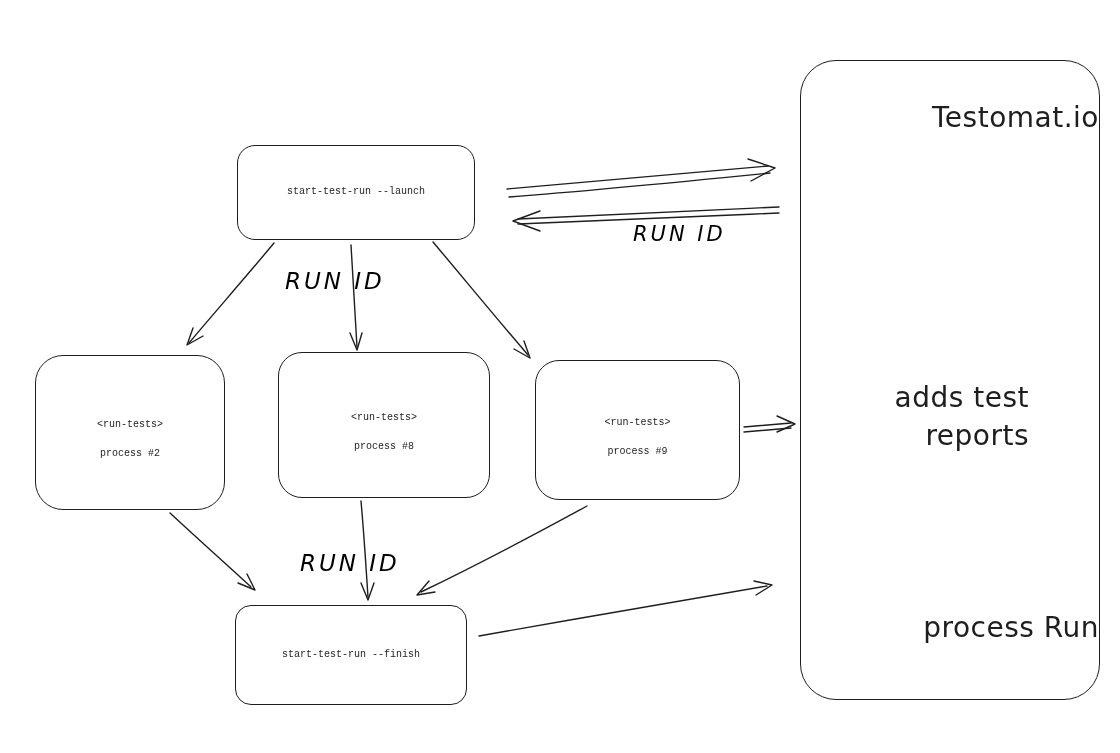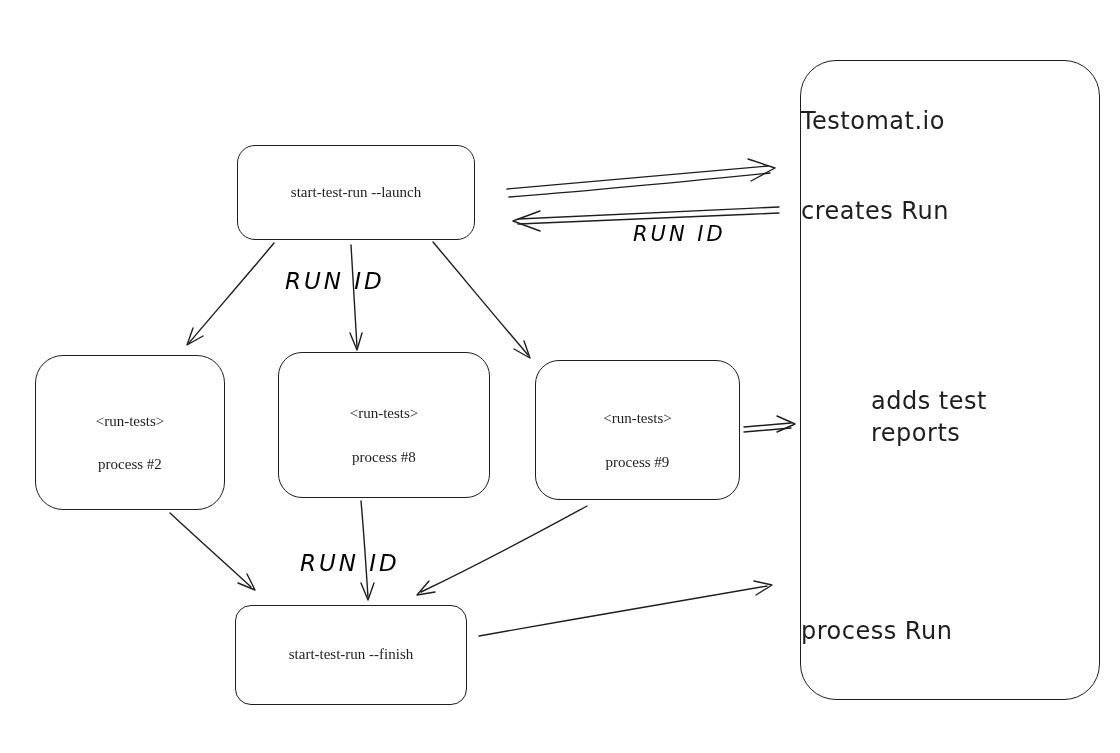--- a/index.html
+++ b/index.html
@@ -29,48 +29,47 @@
     position: absolute;
     border: 1.6px solid #1e1e1e;
     background: #ffffff;
     display: flex;
     align-items: center;
     justify-content: center;
     text-align: center;
     box-sizing: border-box;
   }
   .code {
-    font-family: Liberation Serif, serif;
-    font-size: 15px;
+    font-family: Liberation Mono, monospace;
+    font-size: 10px;
     line-height: 1.45;
     white-space: pre-line;
     color: #1e1e1e;
   }
   .box-launch  { left: 237px; top: 145px; width: 238px; height: 95px;  border-radius: 18px; }
   .box-p1      { left: 35px;  top: 355px; width: 190px; height: 155px; border-radius: 28px; }
   .box-p2      { left: 278px; top: 352px; width: 212px; height: 146px; border-radius: 24px; }
   .box-p3      { left: 535px; top: 360px; width: 205px; height: 140px; border-radius: 24px; }
   .box-finish  { left: 235px; top: 605px; width: 232px; height: 100px; border-radius: 16px; }
   .panel {
     position: absolute;
     left: 800px; top: 60px; width: 300px; height: 640px;
     border: 1.8px solid #1e1e1e;
     border-radius: 36px;
     background: #ffffff;
     box-sizing: border-box;
   }
   .panel-text {
     position: absolute;
     left: 0; right: 0;
-    text-align: left;
-    font-size: 24px;
+    text-align: right;
+    font-size: 28px;
     letter-spacing: 0.5px;
     line-height: 1.35;
     color: #1e1e1e;
-    margin-top: 6px;
   }
   .panel-title    { top: 38px; }
   .panel-creates  { top: 128px; }
   .panel-adds     { top: 318px; left: 70px; right: 70px; }
   .panel-finishes { top: 548px; }
   .runid {
     position: absolute;
     font-size: 21px;
     letter-spacing: 3px;
     font-style: italic;
@@ -146,21 +145,20 @@
       <span>process #9</span>
     </span>
   </div>
 
   <div class="node box-finish">
     <span class="code">start-test-run --finish</span>
   </div>
 
   <div class="panel">
     <div class="panel-text panel-title">Testomat.io</div>
-    <div class="panel-text panel-creates">creates Run</div>
     <div class="panel-text panel-adds">adds test reports</div>
     <div class="panel-text panel-finishes">process Run</div>
   </div>
 
   <div class="runid runid-top">RUN ID</div>
   <div class="runid runid-fanout">RUN ID</div>
   <div class="runid runid-fanin">RUN ID</div>
 
 </div>
 

